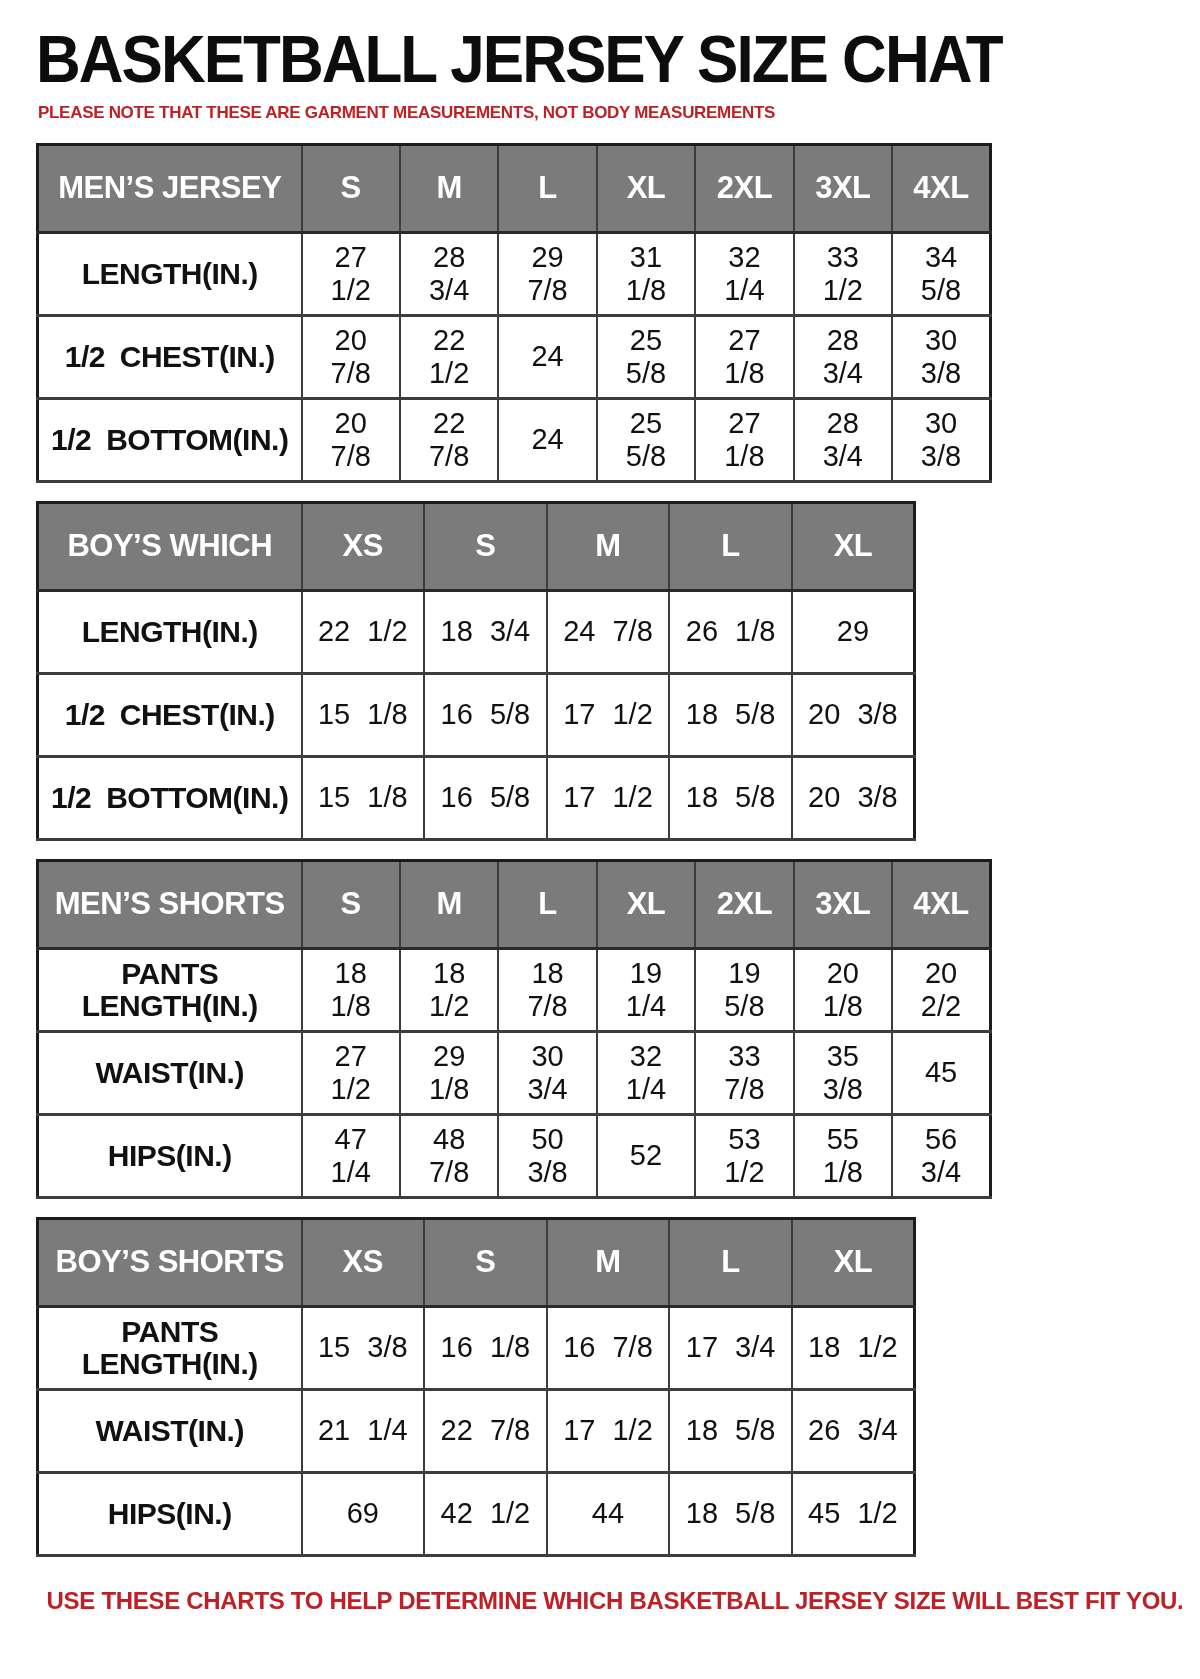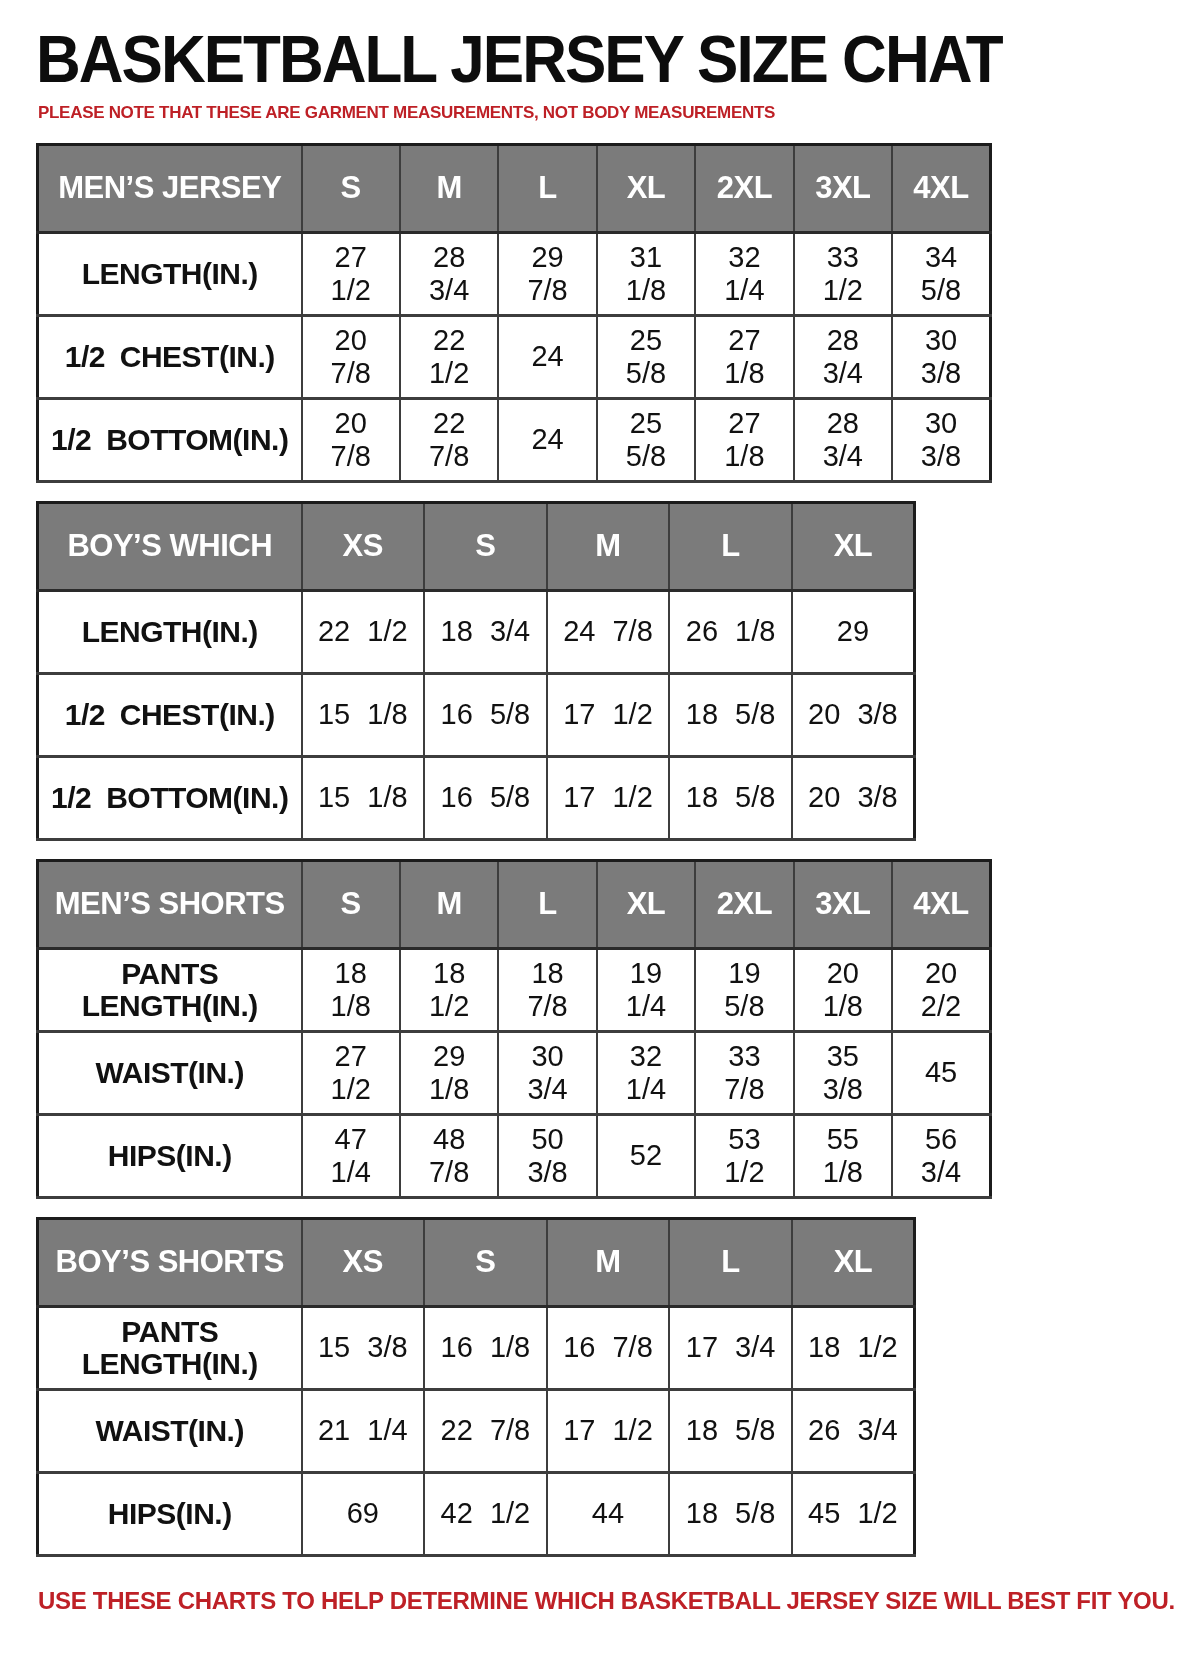--- a/index.html
+++ b/index.html
@@ -74,20 +74,21 @@
     word-spacing: 7px;
     line-height: 1.05;
   }
   .footer-text {
     color: #be2026;
     font-weight: bold;
     font-size: 24px;
     letter-spacing: -0.3px;
     margin: 30px 0 0 2px;
     white-space: nowrap;
+    text-align: center;
   }
 </style>
 </head>
 <body>
 
 <div class="page">
   <h1 class="page-title">BASKETBALL JERSEY SIZE CHAT</h1>
   <p class="note-text">PLEASE NOTE THAT THESE ARE GARMENT MEASUREMENTS, NOT BODY MEASUREMENTS</p>
 
   <table class="size-table full">

